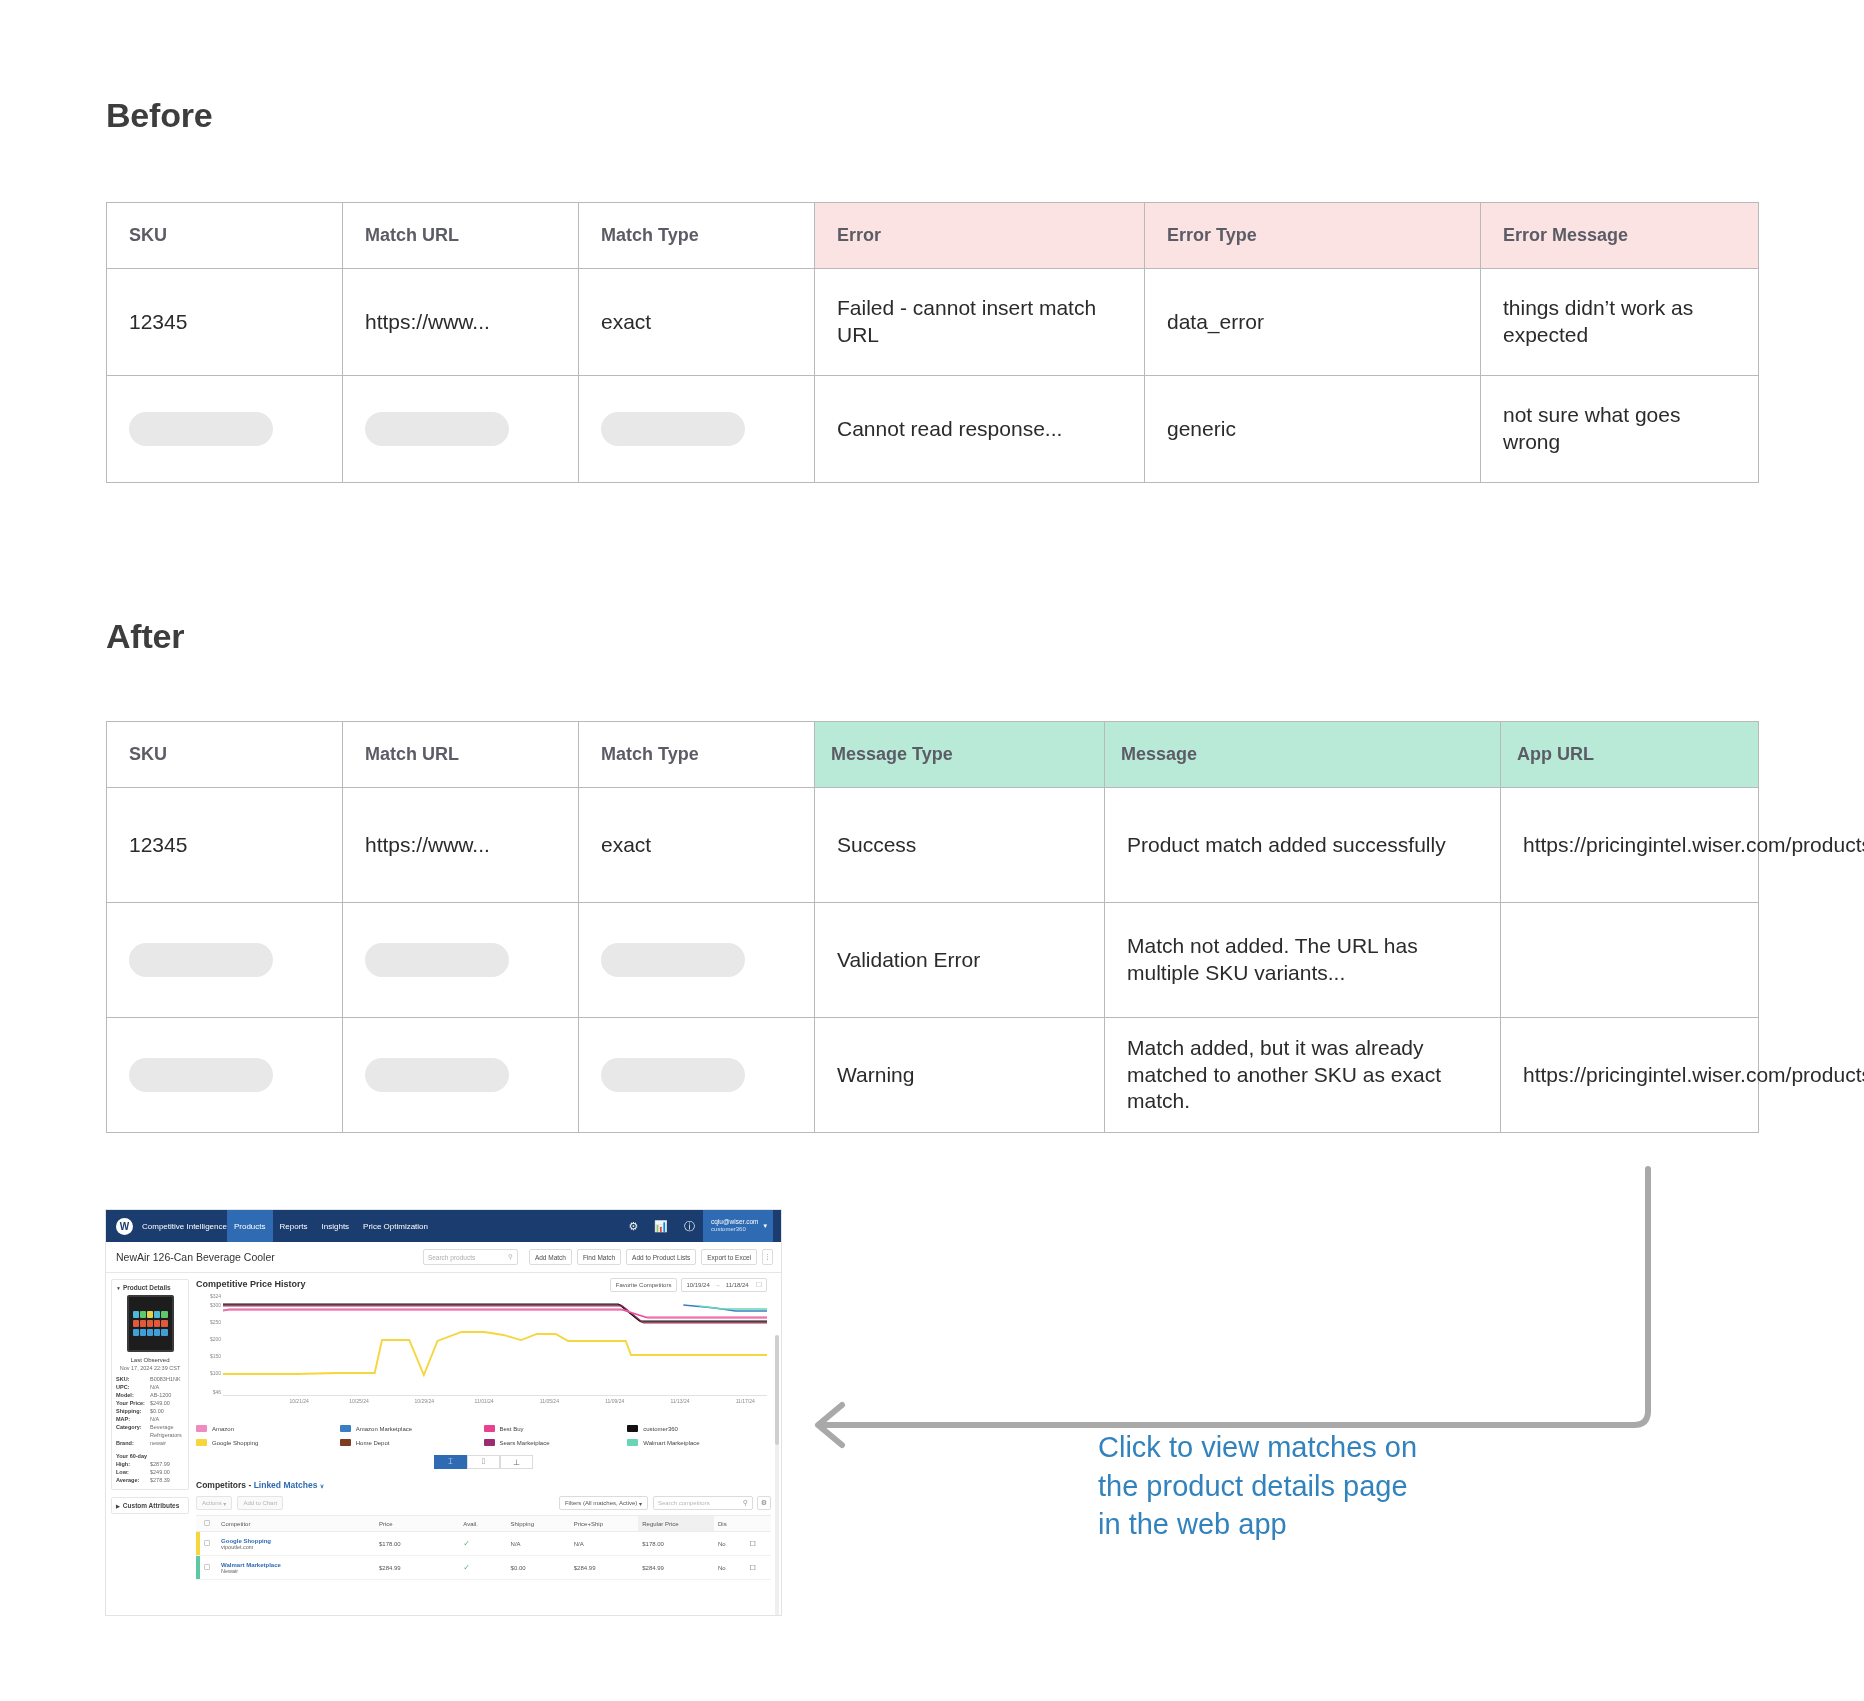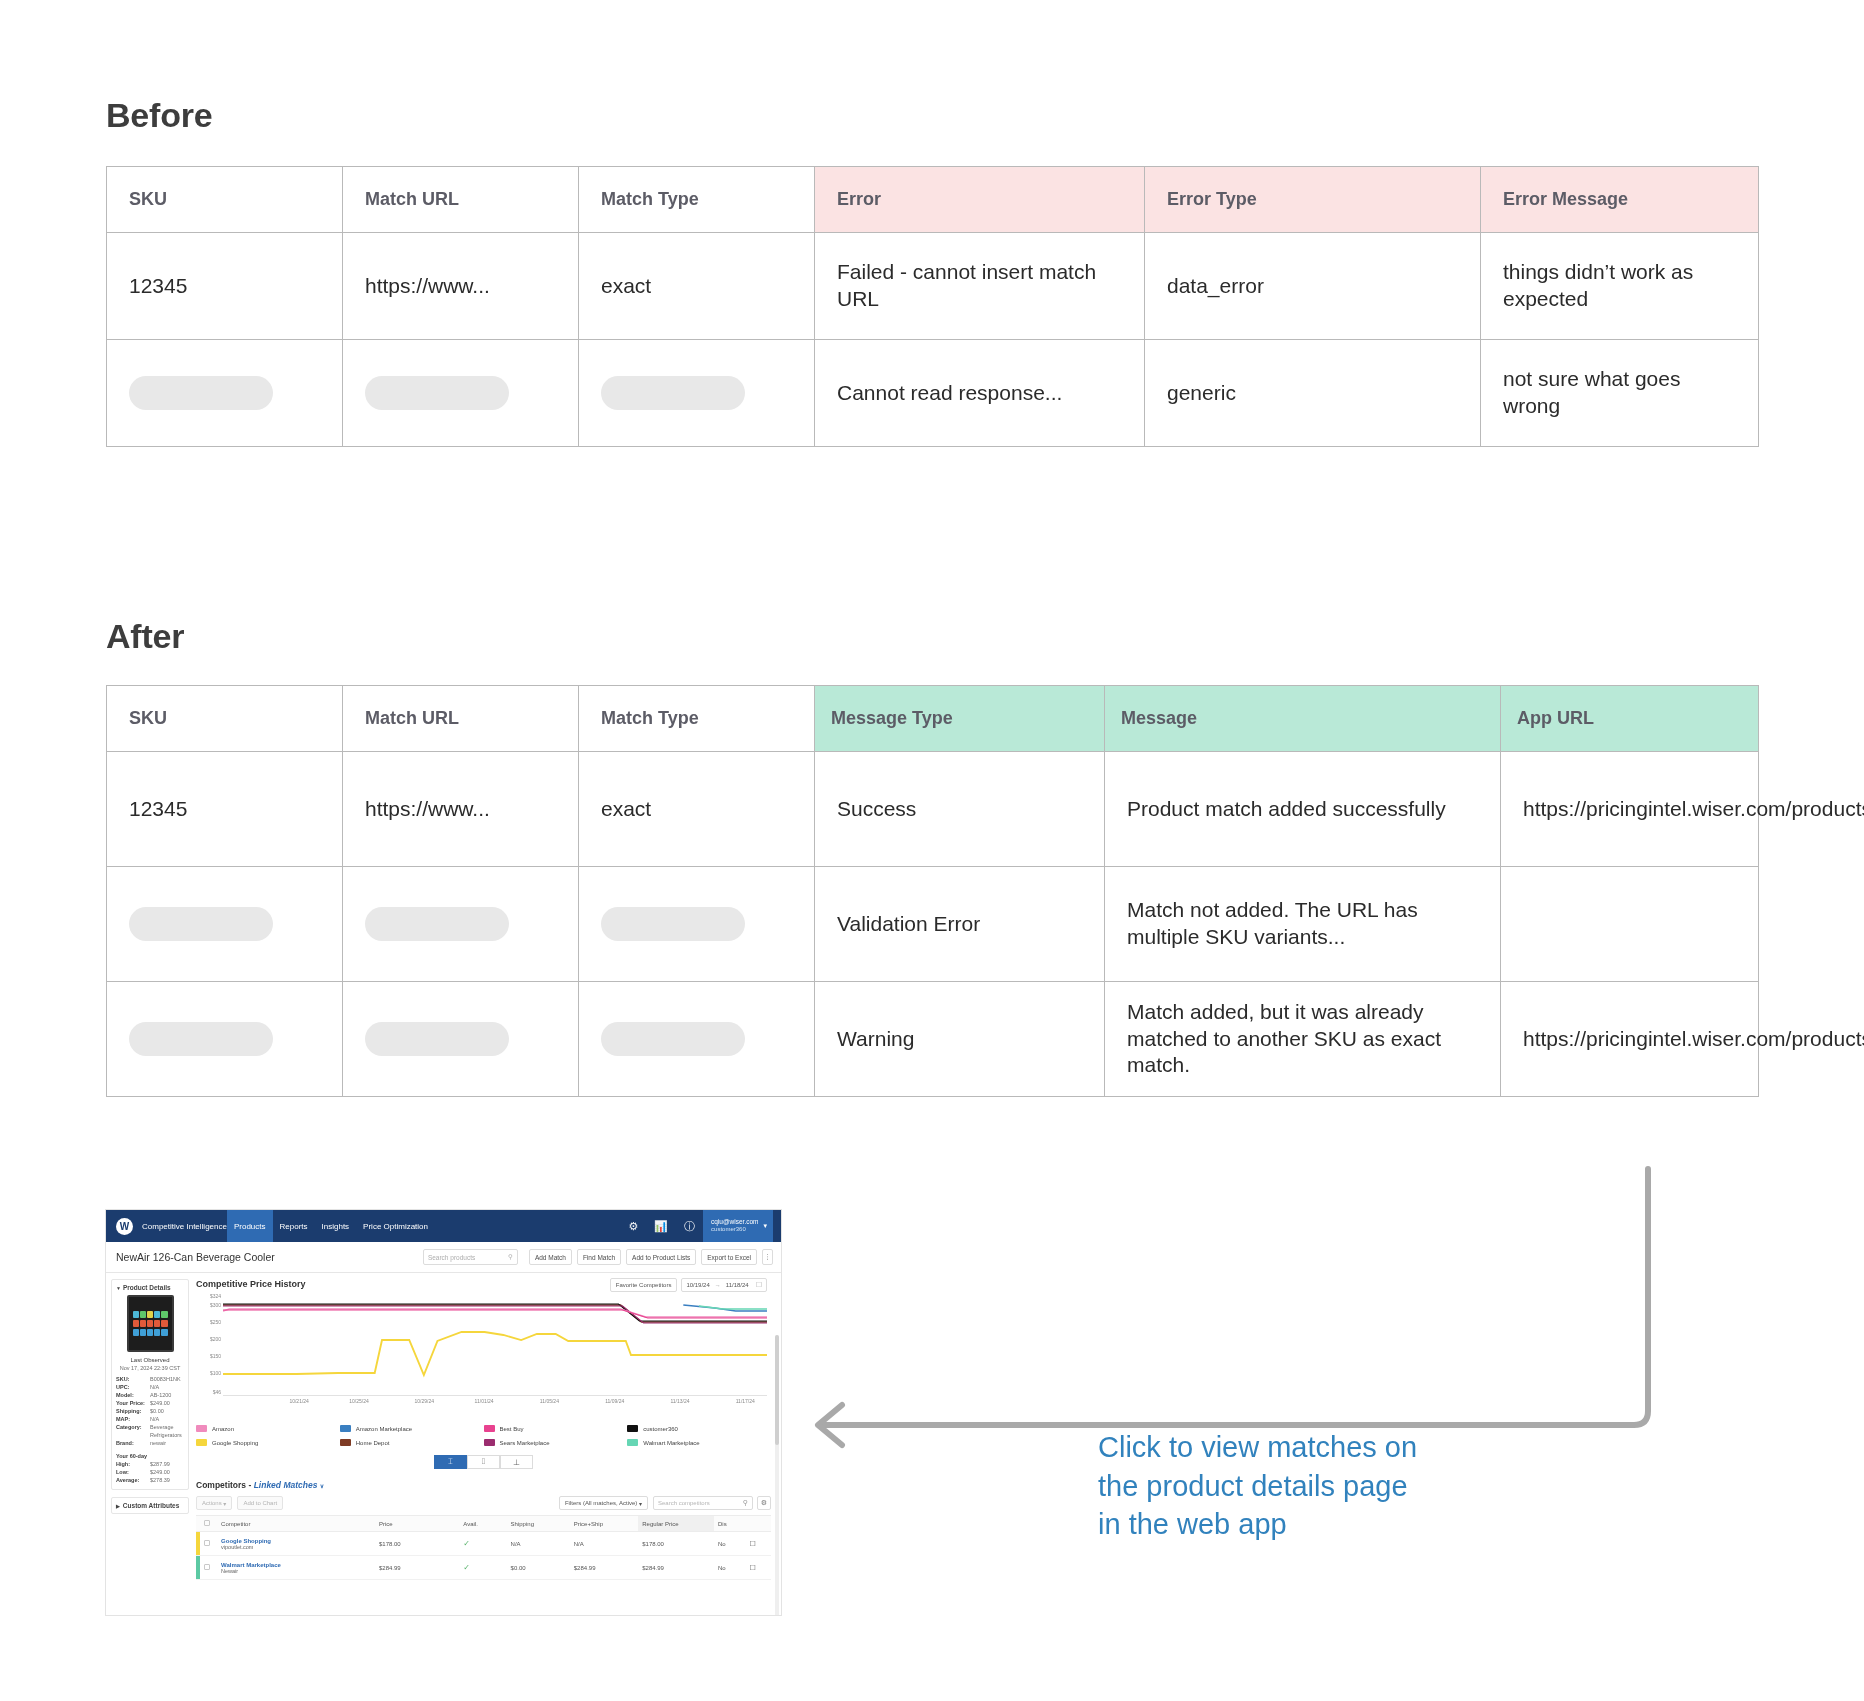--- a/index.html
+++ b/index.html
@@ -23,20 +23,21 @@
   }
   #before-title{ left:106px; top:96px; }
   #after-title { left:106px; top:617px; }
 
   
   .cmp-table{
     position:absolute;
     border-collapse:collapse;
     table-layout:fixed;
     background:#fff;
+    margin-top:36px;
   }
   .cmp-table th, .cmp-table td{
     border:1px solid #b9b9b9;
     vertical-align:middle;
     padding:14px 22px;
     text-align:left;
   }
   .cmp-table th{
     font-size:18px;
     font-weight:bold;
@@ -201,21 +202,21 @@
 
   .seg-row{ display:flex;justify-content:center;margin-top:9px; }
   .seg{
     width:33px;height:14px;border:1px solid #dcdcdc;background:#fff;
     display:flex;align-items:center;justify-content:center;
     font-size:8px;color:#666;
   }
   .seg.active{ background:#2f6bb3;border-color:#2f6bb3;color:#fff; }
 
   .comp-head{ margin-top:11px;font-size:8.5px;font-weight:bold;color:#333; }
-  .comp-head .lnk{ color:#2f6bb3;font-style:italic; }
+  .comp-head .lnk{ color:#2f6bb3; }
   .comp-head .cv{ color:#2f6bb3;font-size:6px; }
 
   .comp-toolbar{ display:flex;align-items:center;margin-top:6px; }
   .tb-btn{
     height:14px;border:1px solid #e4e4e4;border-radius:2px;background:#fafafa;
     font-size:6px;color:#b3b3b3;display:flex;align-items:center;padding:0 5px;margin-right:5px;
   }
   .tb-spacer{ flex:1 1 auto; }
   .tb-filter{
     height:14px;border:1px solid #dcdcdc;border-radius:2px;background:#fff;

